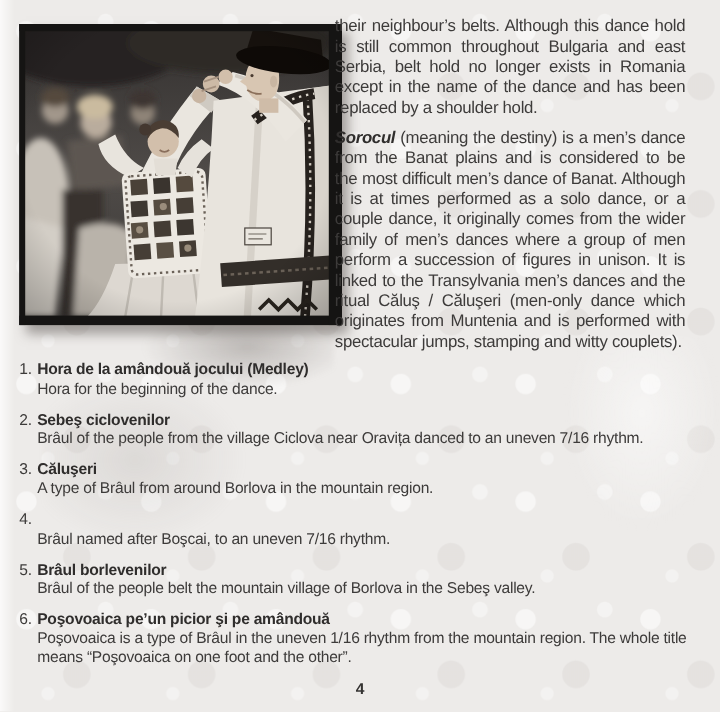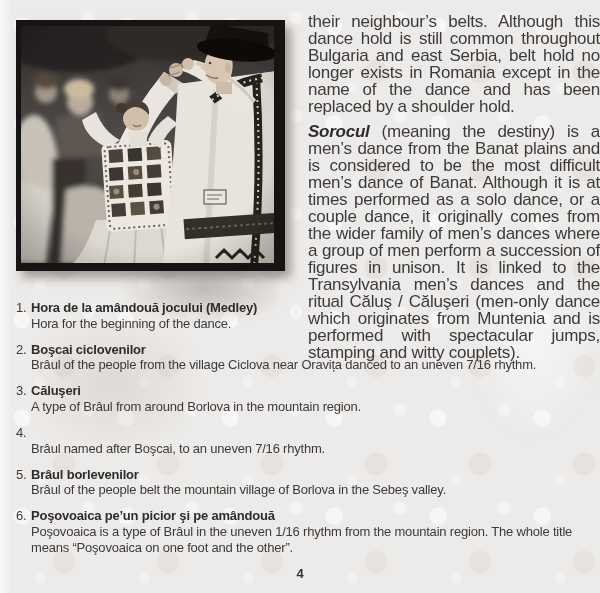--- a/index.html
+++ b/index.html
@@ -31,22 +31,22 @@
 
   
   .photo-wrap{
     position:absolute;left:16px;top:20px;width:269px;height:251px;
     box-shadow:6px 7px 9px rgba(88,82,78,.5);
   }
   .photo-wrap svg{display:block;}
 
   
   .article{
-    position:absolute;left:308px;top:13px;width:292px;
-    font-size:17px;line-height:17px;letter-spacing:-0.25px;
+    position:absolute;left:279px;top:13px;width:292px;
+    font-size:14px;line-height:17px;letter-spacing:-0.25px;
     text-align:justify;color:#3d3b3a;
   }
   .article p{margin:0 0 8px 0;}
   .article .term{font-weight:bold;font-style:italic;color:#2f2d2c;}
 
   
   .tracks{
     position:absolute;left:16px;top:300px;width:576px;
     font-size:13px;line-height:15.6px;letter-spacing:-0.2px;color:#3d3b3a;
   }
@@ -198,21 +198,21 @@
   <div class="track">
     <span class="track-num">1.</span>
     <span class="track-body">
       <span class="track-title">Hora de la amândouă jocului (Medley)</span><br>
       <span class="track-desc">Hora for the beginning of the dance.</span>
     </span>
   </div>
   <div class="track">
     <span class="track-num">2.</span>
     <span class="track-body">
-      <span class="track-title">Boşcai ciclovenilor</span><br>
+      <span class="track-title">Sebeş ciclovenilor</span><br>
       <span class="track-desc">Brâul of the people from the village Ciclova near Oravița danced to an uneven 7/16 rhythm.</span>
     </span>
   </div>
   <div class="track">
     <span class="track-num">3.</span>
     <span class="track-body">
       <span class="track-title">Căluşeri</span><br>
       <span class="track-desc">A type of Brâul from around Borlova in the mountain region.</span>
     </span>
   </div>

